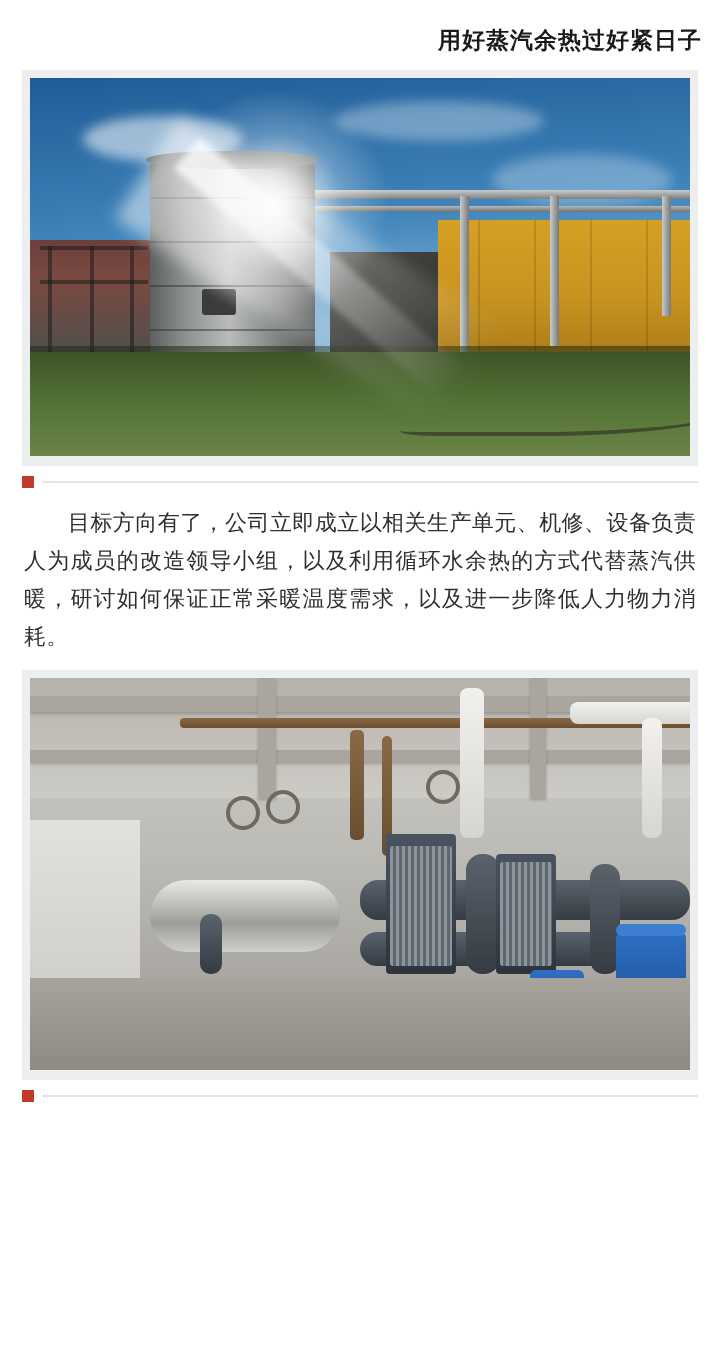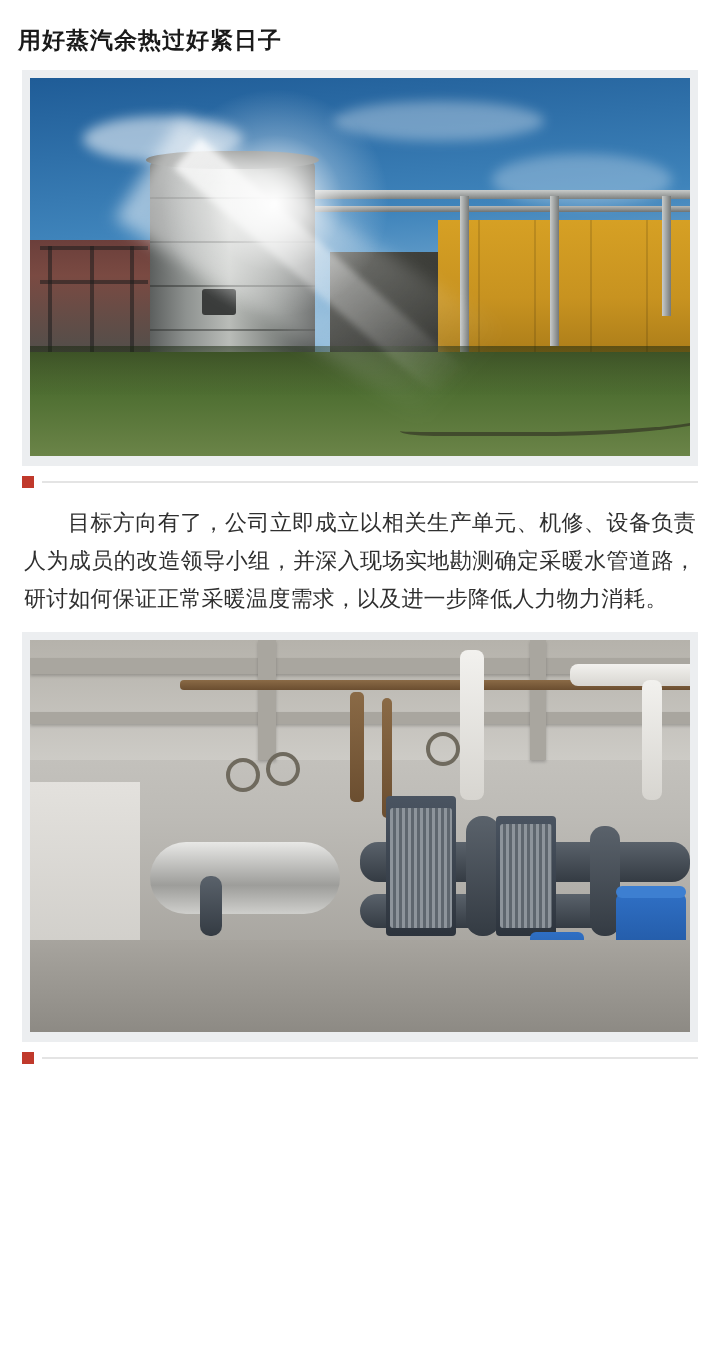--- a/index.html
+++ b/index.html
@@ -16,21 +16,21 @@
   }
   .page {
     position: relative;
     width: 720px;
     height: 1346px;
     background: #ffffff;
     box-sizing: border-box;
     padding: 0 18px;
   }
   .article-title {
-    text-align: left;
+    text-align: right;
     font-size: 23px;
     font-weight: bold;
     color: #1a1a1a;
     letter-spacing: 1px;
     margin: 24px 0 14px 0;
     line-height: 1.4;
   }
   .paragraph {
     font-size: 22px;
     line-height: 1.72;
@@ -321,21 +321,21 @@
       <div class="ray2"></div>
       <div class="sunflare"></div>
     </div>
   </div>
 
   <div class="bullet-row">
     <span class="bullet-sq"></span>
     <span class="bullet-line"></span>
   </div>
 
-  <p class="paragraph" style="margin-top:16px;">目标方向有了，公司立即成立以相关生产单元、机修、设备负责人为成员的改造领导小组，并深入现场实地勘测确定采暖水管道路，研讨如何保证正常采暖温度需求，以及进一步降低人力物力消耗。</p>
+  <p class="paragraph" style="margin-top:16px;">目标方向有了，公司立即成立以相关生产单元、机修、设备负责人为成员的改造领导小组，以及利用循环水余热的方式代替蒸汽供暖，研讨如何保证正常采暖温度需求，以及进一步降低人力物力消耗。</p>
 
   <div class="figure">
     <div class="photo photo-2">
       <div class="room"></div>
       <div class="ceiling"></div>
 
       <div class="ceil-beam" style="left:0;top:18px;width:700px;"></div>
       <div class="ceil-beam" style="left:0;top:72px;width:700px;height:12px;"></div>
       <div class="ceil-beam" style="left:228px;top:0;width:18px;height:120px;"></div>
       <div class="ceil-beam" style="left:500px;top:0;width:16px;height:120px;"></div>

